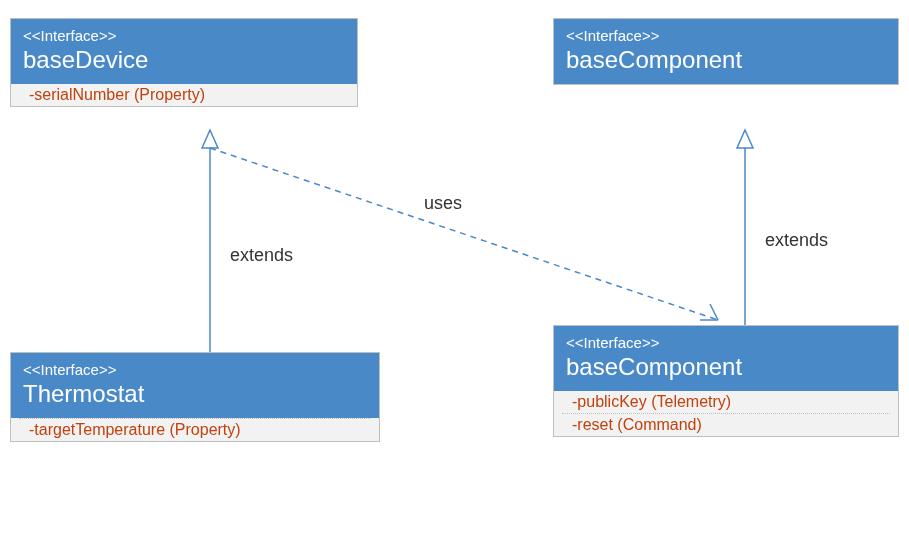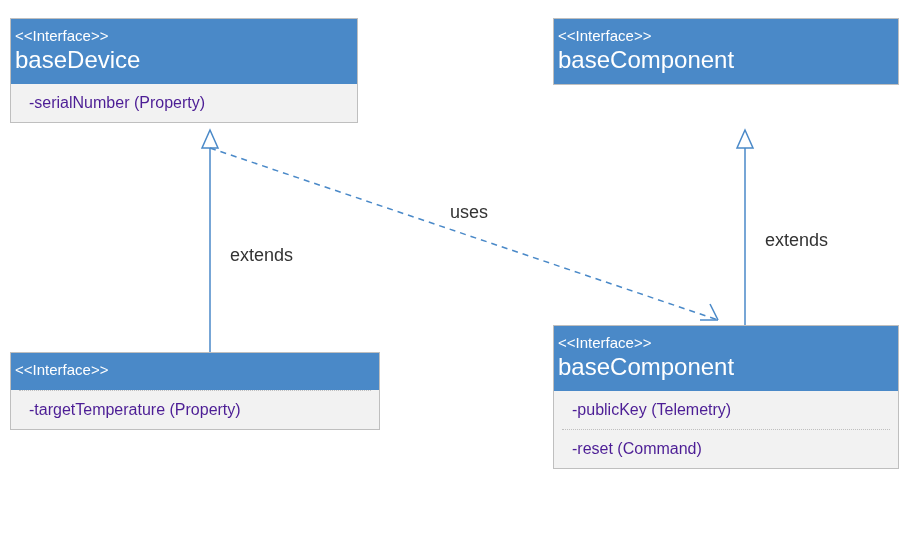--- a/index.html
+++ b/index.html
@@ -13,36 +13,36 @@
     background: #fff;
   }
   .class-box {
     position: absolute;
     border: 1px solid #bfbfbf;
     background: #f2f2f2;
   }
   .class-header {
     background: #4a89c8;
     color: #fff;
-    padding: 8px 12px 10px 4px;
+    padding: 8px 12px 10px 12px;
   }
   .stereotype {
     font-size: 15px;
     margin-bottom: 2px;
   }
   .class-name {
     font-size: 24px;
   }
   .class-body {
     padding: 0;
   }
   .member {
-    color: #4c1d95;
+    color: #c2410c;
     font-size: 16px;
-    padding: 10px 18px;
+    padding: 2px 18px;
   }
   .dotted-sep {
     border-top: 1px dotted #bfbfbf;
     margin: 0 8px;
   }
   .label {
     position: absolute;
     font-size: 18px;
     color: #333;
   }
@@ -85,20 +85,21 @@
 <div class="class-box" style="left:553px; top:18px; width:346px;">
   <div class="class-header">
     <div class="stereotype">&lt;&lt;Interface&gt;&gt;</div>
     <div class="class-name">baseComponent</div>
   </div>
 </div>
 
 <div class="class-box" style="left:10px; top:352px; width:370px;">
   <div class="class-header">
     <div class="stereotype">&lt;&lt;Interface&gt;&gt;</div>
+    <div class="class-name">Thermostat</div>
   </div>
   <div class="class-body">
     <div class="dotted-sep"></div>
     <div class="member">-targetTemperature (Property)</div>
   </div>
 </div>
 
 <div class="class-box" style="left:553px; top:325px; width:346px;">
   <div class="class-header">
     <div class="stereotype">&lt;&lt;Interface&gt;&gt;</div>
@@ -106,13 +107,13 @@
   </div>
   <div class="class-body">
     <div class="member">-publicKey (Telemetry)</div>
     <div class="dotted-sep"></div>
     <div class="member">-reset (Command)</div>
   </div>
 </div>
 
 <div class="label" style="left:230px; top:245px;">extends</div>
 <div class="label" style="left:765px; top:230px;">extends</div>
-<div class="label" style="left:450px; top:193px;margin-top:9px;">uses</div>
+<div class="label" style="left:424px; top:193px;">uses</div>
 
 </body></html>

